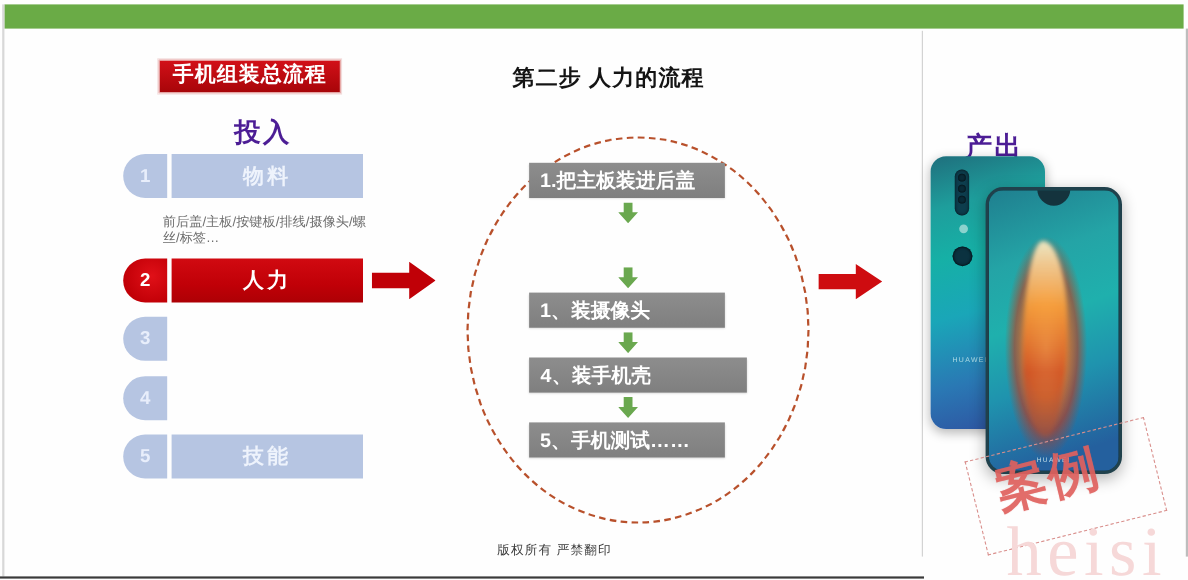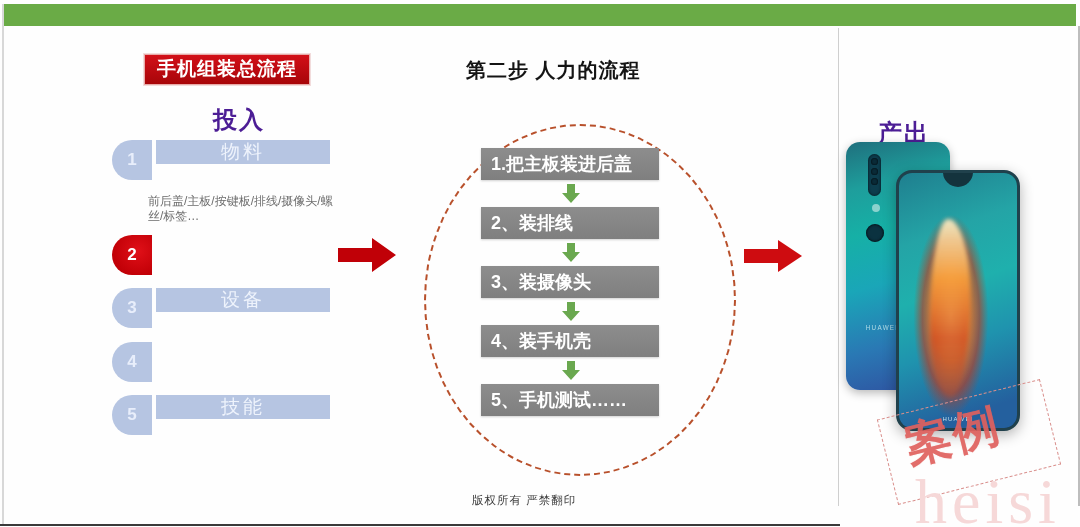--- a/index.html
+++ b/index.html
@@ -69,24 +69,24 @@
   .row .badge{
     position:absolute;left:0;top:0;width:40px;height:40px;
     border-radius:20px 0 0 20px;
     background:#b6c5e2;
     color:#e8eefb;
     font-size:17px;font-weight:bold;
     display:flex;align-items:center;justify-content:center;
     box-sizing:border-box;
   }
   .row .bar{
-    position:absolute;left:44px;top:0;width:174px;height:24px;
+    position:absolute;left:44px;top:0;width:174px;height:40px;
     background:#b6c5e2;
     color:#eef3fc;
-    font-size:19px;font-weight:normal;letter-spacing:3px;
+    font-size:19px;font-weight:bold;letter-spacing:3px;
     display:flex;align-items:center;justify-content:center;
     box-sizing:border-box;
   }
   .row.active .badge{
     background:radial-gradient(circle at 65% 40%,#e01018 0%,#c20007 70%);
     color:#ffffff;
   }
   .row.active .bar{
     background:linear-gradient(180deg,#d10a11 0%,#c00007 60%,#ad0005 100%);
     color:#ffffff;
@@ -189,21 +189,21 @@
     background:#14333d;
     border-radius:0 0 15px 15px;
   }
   .hw-logo{
     position:absolute;left:50%;bottom:6px;transform:translateX(-50%);
     font-size:6px;letter-spacing:1.2px;color:#dff3f5;opacity:.85;
   }
 
   
   .footer-note{
-    position:absolute;left:472px;top:493px;
+    position:absolute;left:452px;top:493px;
     font-size:11.5px;color:#3b3b3b;letter-spacing:1px;white-space:nowrap;
   }
 
   
   .stamp{
     position:absolute;left:885px;top:398px;
     width:168px;height:88px;
     border:1.6px dashed #d98f8c;
     transform:rotate(-14deg);
     box-sizing:border-box;
@@ -246,25 +246,25 @@
 
   <div class="row" style="top:140px;">
     <div class="badge">1</div>
     <div class="bar">物料</div>
   </div>
 
   <div class="row-note">前后盖/主板/按键板/排线/摄像头/螺丝/标签…</div>
 
   <div class="row active" style="top:235px;">
     <div class="badge">2</div>
+    <div class="bar">人力</div>
   </div>
 
   <div class="row" style="top:288px;">
     <div class="badge">3</div>
-    <div class="bar">设备</div>
   </div>
 
   <div class="row" style="top:342px;">
     <div class="badge">4</div>
   </div>
 
   <div class="row" style="top:395px;">
     <div class="badge">5</div>
     <div class="bar">技能</div>
   </div>
@@ -285,39 +285,36 @@
 
   <div class="step" style="left:481px;top:148px;width:178px;">
     <span>1.把主板装进后盖</span>
   </div>
   <div class="down-arrow" style="left:562px;top:184px;">
     <svg width="18" height="19" viewBox="0 0 18 19">
       <path d="M5 0 H13 V9 H18 L9 19 L0 9 H5 Z" fill="#6aa84f"></path>
     </svg>
   </div>
 
-  <div class="step" style="left:481px;top:207px;width:178px;">
-    <span>2、装排线</span>
-  </div>
   <div class="down-arrow" style="left:562px;top:243px;">
     <svg width="18" height="19" viewBox="0 0 18 19">
       <path d="M5 0 H13 V9 H18 L9 19 L0 9 H5 Z" fill="#6aa84f"></path>
     </svg>
   </div>
 
   <div class="step" style="left:481px;top:266px;width:178px;">
-    <span>3、装摄像头</span>
+    <span>1、装摄像头</span>
   </div>
   <div class="down-arrow" style="left:562px;top:302px;">
     <svg width="18" height="19" viewBox="0 0 18 19">
       <path d="M5 0 H13 V9 H18 L9 19 L0 9 H5 Z" fill="#6aa84f"></path>
     </svg>
   </div>
 
-  <div class="step" style="left:481px;top:325px;width:178px;">
+  <div class="step" style="left:481px;top:325px;width:198px;font-family:Liberation Mono, monospace;">
     <span>4、装手机壳</span>
   </div>
   <div class="down-arrow" style="left:562px;top:361px;">
     <svg width="18" height="19" viewBox="0 0 18 19">
       <path d="M5 0 H13 V9 H18 L9 19 L0 9 H5 Z" fill="#6aa84f"></path>
     </svg>
   </div>
 
   <div class="step" style="left:481px;top:384px;width:178px;">
     <span>5、手机测试……</span>

